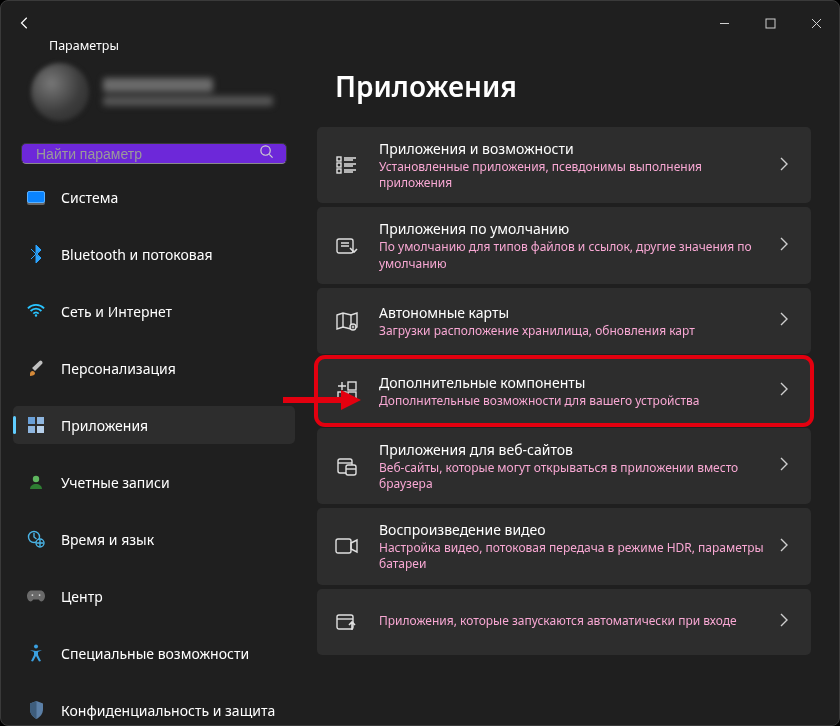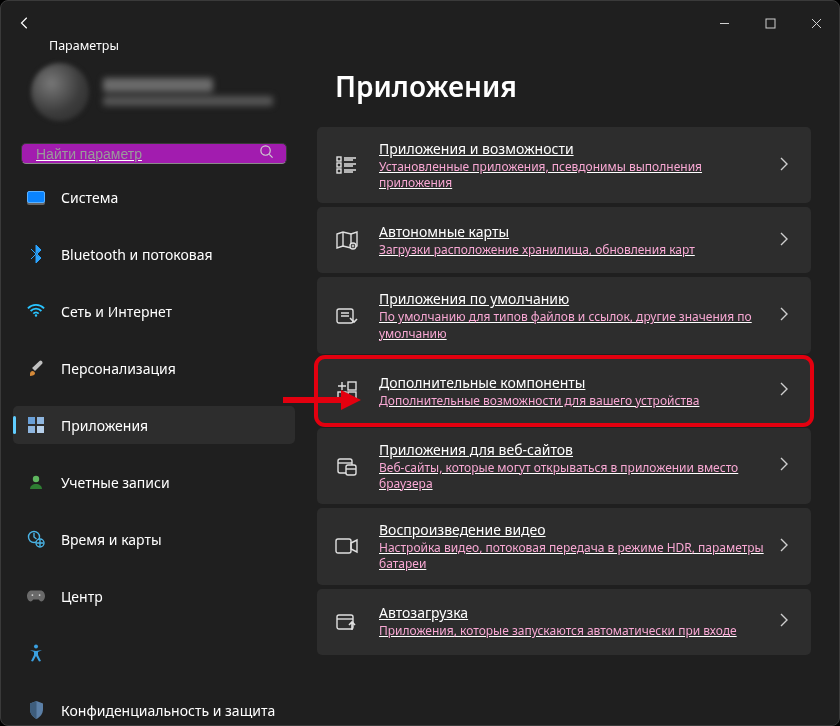--- a/index.html
+++ b/index.html
@@ -66,22 +66,22 @@
     background: radial-gradient(circle at 35% 35%, #777, #3c3c3c 55%, #2a2a2a);
     filter: blur(2px);
   }
   .user-text { display:flex; flex-direction:column; gap:4px; filter: blur(3px); color:#aaa;}
   .user-text .nm { width:110px; height:14px; background:#6a6a6a; border-radius:3px;}
   .user-text .em { width:170px; height:10px; background:#555; border-radius:3px;}
 
   
   .search {
     display:flex; align-items:center; height:36px;
-    background:#a21caf; border:1px solid #3a3a3a; border-bottom:1px solid #8a8a8a;
-    border-radius:5px; padding:0 12px; margin: 4px 8px 14px 8px; text-decoration: underline;
+    background:#6d28d9; border:1px solid #3a3a3a; border-bottom:1px solid #8a8a8a;
+    border-radius:5px; padding:0 12px; margin: 4px 8px 14px 8px;
   }
   .search input {
     flex:1; background:transparent; border:0; outline:0; color:var(--fg);
     font-size:14px;
   }
   .search input::placeholder { color:#9a9a9a; }
   .search .sicon { color:#cfcfcf; }
 
   
   .nav { display:flex; flex-direction:column; gap:19px;text-align:center; }
@@ -94,21 +94,21 @@
   .nav-item .icon { width:18px; height:18px; display:flex; align-items:center; justify-content:center; flex:0 0 18px;}
   .nav-item .lbl { font-size:14px; }
   .nav-item.selected { background: var(--sidebar-sel); }
   .nav-item.selected::before {
     content:""; position:absolute; left:0; top:10px; bottom:10px; width:3px;
     background: var(--accent-blue); border-radius:2px;
   }
 
   
   h1 { font-size:28px; font-weight:600; margin: 6px 0 22px 18px; }
-  .cards { display:flex; flex-direction:column; gap:4px;text-decoration:underline; }
+  .cards { display:flex; flex-direction:column; gap:4px; }
   .card {
     display:flex; align-items:center; min-height:66px;
     background: var(--card); border-radius:5px;
     padding:12px 16px 12px 10px; gap:12px;
     position:relative;
   }
   .card .cicon {
     width:40px; flex:0 0 40px; display:flex; align-items:center; justify-content:center;
     color:#e0e0e0;
   }
@@ -238,39 +238,40 @@
         </div>
         <div class="nav-item">
           <span class="icon">
             <svg width="18" height="18" viewBox="0 0 18 18" fill="none" stroke="#4ab4e6" stroke-width="1.4">
                 <circle cx="7" cy="7" r="5.5"></circle>
                 <path d="M7 3v4l2.5 2"></path>
                 <circle cx="13" cy="13" r="4" fill="#1f1f1f"></circle>
                 <path d="M9.5 13h7M13 9.5v7"></path>
               </svg>
           </span>
-          <span class="lbl">Время и карты</span>
+          <span class="lbl">Время и язык</span>
         </div>
         <div class="nav-item">
           <span class="icon">
             <svg width="20" height="14" viewBox="0 0 20 12">
                 <path d="M5 0h10c3 0 5 3 5 6s-2 6-4 6c-1.5 0-2-1-3-2H7c-1 1-1.5 2-3 2-2 0-4-3-4-6s2-6 5-6z" fill="#6a6a6a"></path>
                 <circle cx="6" cy="5" r="1" fill="#ddd"></circle>
                 <circle cx="14" cy="5" r="1" fill="#ddd"></circle>
               </svg>
           </span>
           <span class="lbl">Центр</span>
         </div>
         <div class="nav-item">
           <span class="icon">
             <svg width="16" height="18" viewBox="0 0 16 18" fill="#3aa0e0">
                 <circle cx="8" cy="2.5" r="2"></circle>
                 <path d="M2 6l6 1 6-1-4 2v3l3 6-2 .5L8 12l-3 5.5L3 17l3-6V8z"></path>
               </svg>
           </span>
+          <span class="lbl">Специальные возможности</span>
         </div>
         <div class="nav-item">
           <span class="icon">
             <svg width="15" height="18" viewBox="0 0 15 18" fill="none">
                 <path d="M7.5 0 14 2.5V8c0 5-3 8-6.5 10C4 16 1 13 1 8V2.5L7.5 0z" fill="#5b7fa6"></path>
                 <path d="M7.5 0v18C4 16 1 13 1 8V2.5L7.5 0z" fill="#3e5d7c"></path>
               </svg>
           </span>
           <span class="lbl">Конфиденциальность и защита</span>
         </div>
@@ -305,46 +306,46 @@
             <span class="csub">Установленные приложения, псевдонимы выполнения приложения</span>
           </div>
           <span class="chev"><svg width="10" height="14" viewBox="0 0 8 14" fill="none" stroke="currentColor" stroke-width="1.4">
                 <path d="M1 1l6 6-6 6"></path>
               </svg></span>
         </div>
 
         <div class="card">
           <span class="cicon">
             <svg width="22" height="20" viewBox="0 0 22 20" fill="none" stroke="currentColor" stroke-width="1.4">
+                <rect x="1" y="3" width="16" height="14" rx="2"></rect>
+                <path d="M5 7h8M5 10h8"></path>
+                <path d="M14 12l4 4 3-3" stroke-width="1.6"></path>
+              </svg>
+          </span>
+          <div class="ctext">
+            <span class="ctitle">Приложения по умолчанию</span>
+            <span class="csub">По умолчанию для типов файлов и ссылок, другие значения по умолчанию</span>
+          </div>
+          <span class="chev"><svg width="10" height="14" viewBox="0 0 8 14" fill="none" stroke="currentColor" stroke-width="1.4">
+                <path d="M1 1l6 6-6 6"></path>
+              </svg></span>
+        </div>
+
+        <div class="card">
+          <span class="cicon">
+            <svg width="22" height="20" viewBox="0 0 22 20" fill="none" stroke="currentColor" stroke-width="1.4">
                 <path d="M1 4l6-2 8 2 6-2v14l-6 2-8-2-6 2V4z"></path>
                 <path d="M7 2v14M15 4v14"></path>
                 <circle cx="17" cy="16" r="3" fill="#1f1f1f"></circle>
                 <path d="M17 14.5v3M15.5 16h3" stroke-width="1.2"></path>
               </svg>
           </span>
           <div class="ctext">
             <span class="ctitle">Автономные карты</span>
             <span class="csub">Загрузки расположение хранилища, обновления карт</span>
-          </div>
-          <span class="chev"><svg width="10" height="14" viewBox="0 0 8 14" fill="none" stroke="currentColor" stroke-width="1.4">
-                <path d="M1 1l6 6-6 6"></path>
-              </svg></span>
-        </div>
-
-        <div class="card">
-          <span class="cicon">
-            <svg width="22" height="20" viewBox="0 0 22 20" fill="none" stroke="currentColor" stroke-width="1.4">
-                <rect x="1" y="3" width="16" height="14" rx="2"></rect>
-                <path d="M5 7h8M5 10h8"></path>
-                <path d="M14 12l4 4 3-3" stroke-width="1.6"></path>
-              </svg>
-          </span>
-          <div class="ctext">
-            <span class="ctitle">Приложения по умолчанию</span>
-            <span class="csub">По умолчанию для типов файлов и ссылок, другие значения по умолчанию</span>
           </div>
           <span class="chev"><svg width="10" height="14" viewBox="0 0 8 14" fill="none" stroke="currentColor" stroke-width="1.4">
                 <path d="M1 1l6 6-6 6"></path>
               </svg></span>
         </div>
 
         <div class="card hl">
           <span class="cicon">
             <svg width="20" height="20" viewBox="0 0 20 20" fill="none" stroke="currentColor" stroke-width="1.4">
                 <rect x="1" y="11" width="8" height="8"></rect>
@@ -398,21 +399,20 @@
 
         <div class="card">
           <span class="cicon">
             <svg width="22" height="20" viewBox="0 0 22 20" fill="none" stroke="currentColor" stroke-width="1.4">
                 <rect x="1" y="3" width="16" height="14" rx="2"></rect>
                 <path d="M1 7h16"></path>
                 <path d="M13 13l3-3 3 3M16 10v8" stroke-width="1.6"></path>
               </svg>
           </span>
           <div class="ctext">
-            <span class="ctitle">Автозагрузка</span>
             <span class="csub">Приложения, которые запускаются автоматически при входе</span>
           </div>
           <span class="chev"><svg width="10" height="14" viewBox="0 0 8 14" fill="none" stroke="currentColor" stroke-width="1.4">
                 <path d="M1 1l6 6-6 6"></path>
               </svg></span>
         </div>
 
       </div>
     </div>
   </div>

